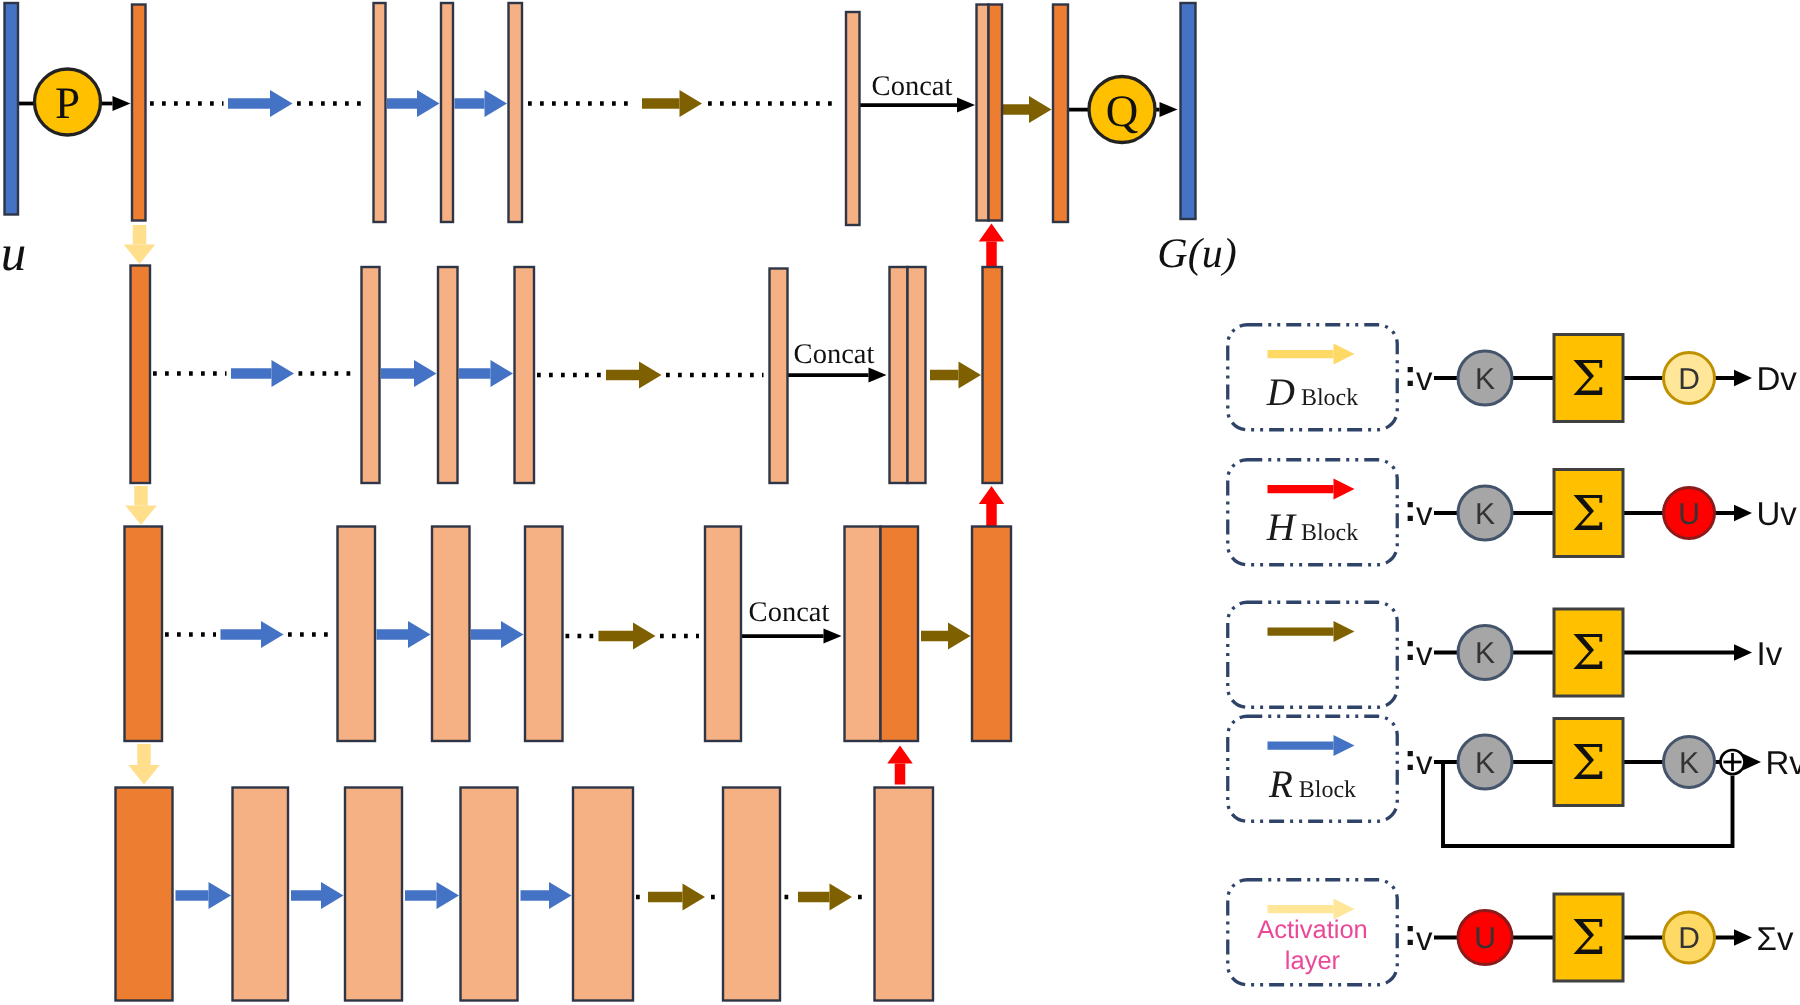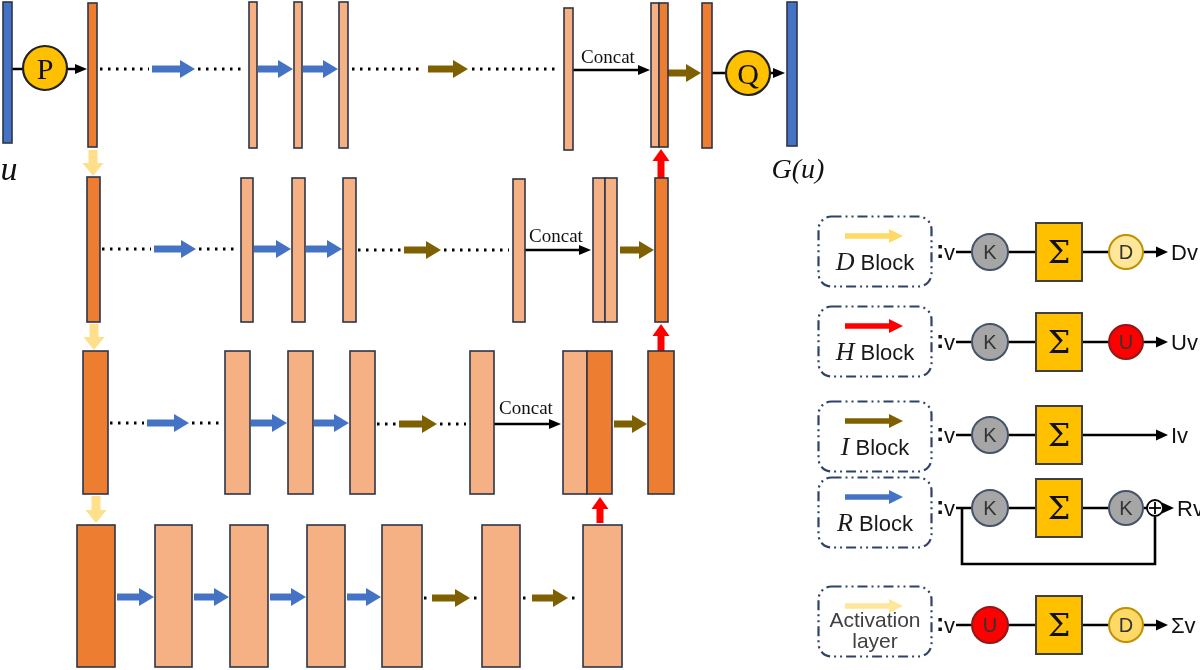--- a/index.html
+++ b/index.html
@@ -8,23 +8,23 @@
   svg{display:block;}
   #unet-svg{position:absolute;left:0;top:0;}
   .serif{font-family:"Liberation Serif",serif;}
   .serif-italic{font-family:"Liberation Serif",serif;font-style:italic;}
   .legend-row{position:absolute;left:812px;width:388px;height:100px;}
   .legend-box{position:absolute;left:5px;width:116px;height:73px;}
   .legend-box .box-border{position:absolute;left:0;top:0;}
   .legend-box .box-arrow{position:absolute;left:24px;top:9px;}
   .box-label{position:absolute;left:0;right:0;top:32px;text-align:center;white-space:nowrap;color:#1a1a1a;}
   .box-label .letter{font-family:"Liberation Serif",serif;font-style:italic;font-size:26px;}
-  .box-label .rest{font-family:Liberation Sans, sans-serif;font-size:22px;}
+  .box-label .rest{font-family:Liberation Serif, serif;font-size:16px;}
   .box-label-lines{position:absolute;left:0;right:0;top:24px;text-align:center;
-                   font-size:21px;line-height:21px;color:#404040;}
+                   font-size:17px;line-height:21px;color:#ec4899;}
   .colon{position:absolute;left:124px;font-size:25px;color:#111;font-weight:bold;}
   .mini{position:absolute;left:130px;top:0;}
 </style>
 </head>
 <body>
 
 <div class="canvas">
   <svg id="unet-svg" width="1200" height="670" viewBox="0 0 1200 670">
       <line x1="100" y1="69" x2="149" y2="69" stroke="#000" stroke-width="3" stroke-dasharray="2.5 5.5"></line>
       <line x1="198" y1="69" x2="246" y2="69" stroke="#000" stroke-width="3" stroke-dasharray="2.5 5.5"></line>
@@ -281,21 +281,20 @@
         <div class="legend-box" style="top: 4px;">
           <svg width="116" height="73" class="box-border">
             <rect x="1.5" y="1.5" width="113" height="70" rx="13" fill="none" stroke="#2F4369" stroke-width="2.2" stroke-dasharray="10 4 2 4 2 4"></rect>
           </svg>
           <svg width="68" height="24" class="box-arrow">
             <g>
               <line x1="4" y1="12" x2="48" y2="12" stroke="#7F6000" stroke-width="5.5"></line>
               <polygon points="62.0,12.0 48.0,19.0 48.0,5.0" fill="#7F6000"></polygon>
             </g>
           </svg>
-          <div class="box-label"><span class="letter">I</span><span class="rest"> Block</span></div>
         </div>
         <span class="colon" style="top: 22px;">:</span>
         <svg width="258" height="100" class="mini">
           <g>
             <line x1="14" y1="39" x2="214" y2="39" stroke="#000" stroke-width="2.6"></line>
             <polygon points="226.0,39.0 214.0,44.5 214.0,33.5" fill="#000"></polygon>
           </g>
           <circle cx="48" cy="39" r="18" fill="#A6A6A6" stroke="#44546A" stroke-width="2"></circle>
           <text x="48" y="46" text-anchor="middle" font-size="20" fill="#333">K</text>
           <rect x="94" y="10" width="46" height="58" fill="#FFC000" stroke="#404040" stroke-width="2"></rect>

